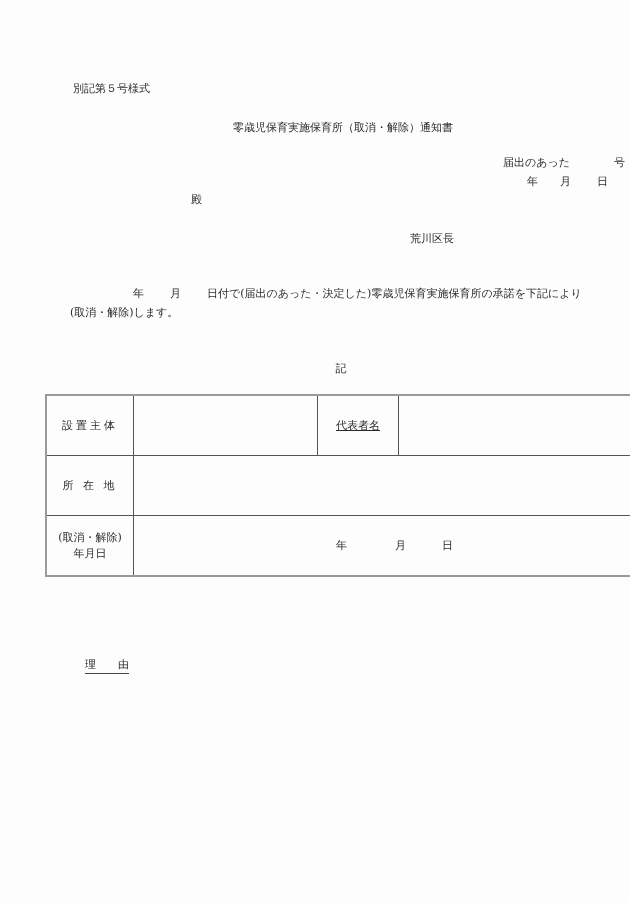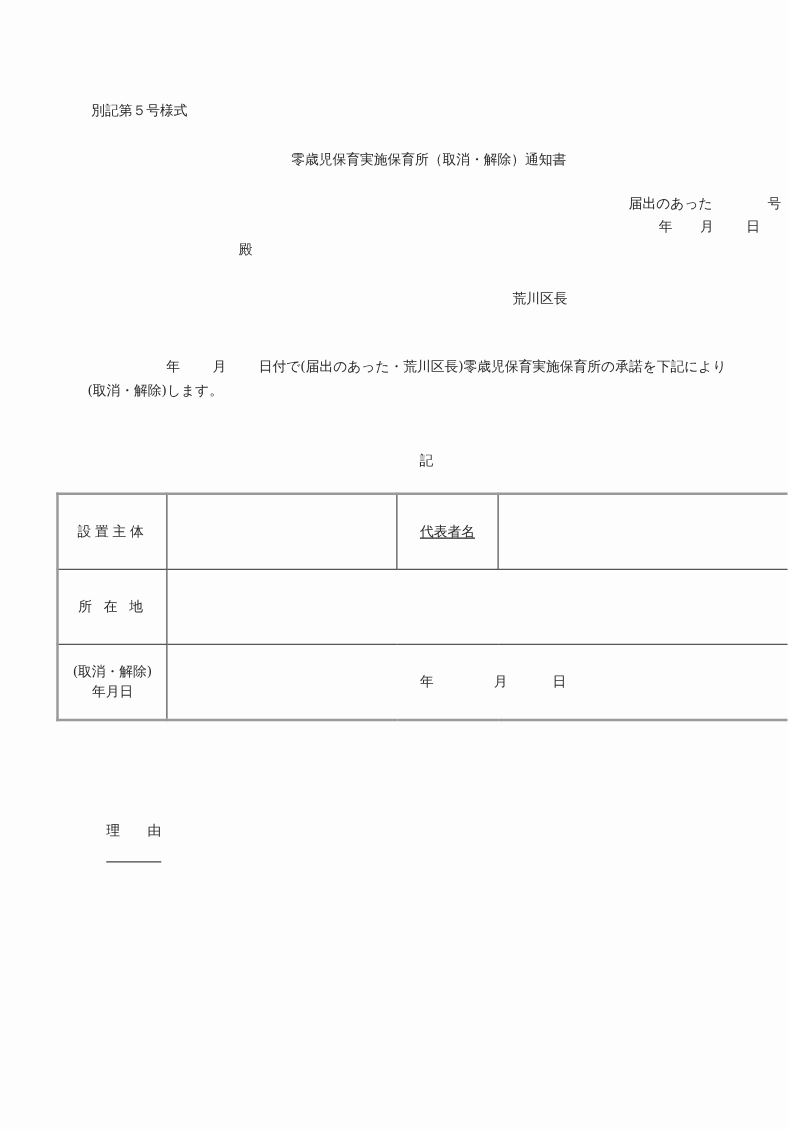--- a/index.html
+++ b/index.html
@@ -31,41 +31,41 @@
   table.form td {
     border: 1px solid #555; height: 59px; padding: 0; text-align: center; vertical-align: middle;
     font-size: 11px;
   }
   td.lbl1 { width: 86px; letter-spacing: 3px; }
   td.val1 { width: 183px; }
   td.lbl2 { width: 80px; text-decoration: underline; }
   td.dateline .g1 { display: inline-block; width: 48px; }
   td.dateline .g2 { display: inline-block; width: 36px; }
   td.dateline { padding-right: 55px; }
-  .reason { left: 59px; top: 657px; border-bottom: 1px solid #444; padding-bottom: 17px; }
+  .reason { left: 59px; top: 657px; border-bottom: 1px solid #444; padding-bottom: 1px; }
   .reason .g { display: inline-block; width: 22px; }
 </style>
 </head>
 <body>
 
 <div class="abs form-no">別記第５号様式</div>
 <div class="abs title">零歳児保育実施保育所（取消・解除）通知書</div>
 
 <div class="abs ref">
   <span>届出のあった</span><span class="sp"></span><span>号</span>
 </div>
 <div class="abs date">
   <span>年</span><span class="sp1"></span><span>月</span><span class="sp2"></span><span>日</span>
 </div>
 
 <div class="abs addressee">殿</div>
 <div class="abs issuer">荒川区長</div>
 
 <div class="abs body1">
-  <span class="ind"></span><span>年</span><span class="gap1"></span><span>月</span><span class="gap2"></span><span>日付で(届出のあった・荒川区長)零歳児保育実施保育所の承諾を下記により</span>
+  <span class="ind"></span><span>年</span><span class="gap1"></span><span>月</span><span class="gap2"></span><span>日付で(届出のあった・決定した)零歳児保育実施保育所の承諾を下記により</span>
 </div>
 <div class="abs body2">(取消・解除)します。</div>
 
 <div class="abs ki">記</div>
 
 <table class="form">
   <tbody>
       <tr>
     <td class="lbl1">設置主体</td>
     <td class="val1"></td>

